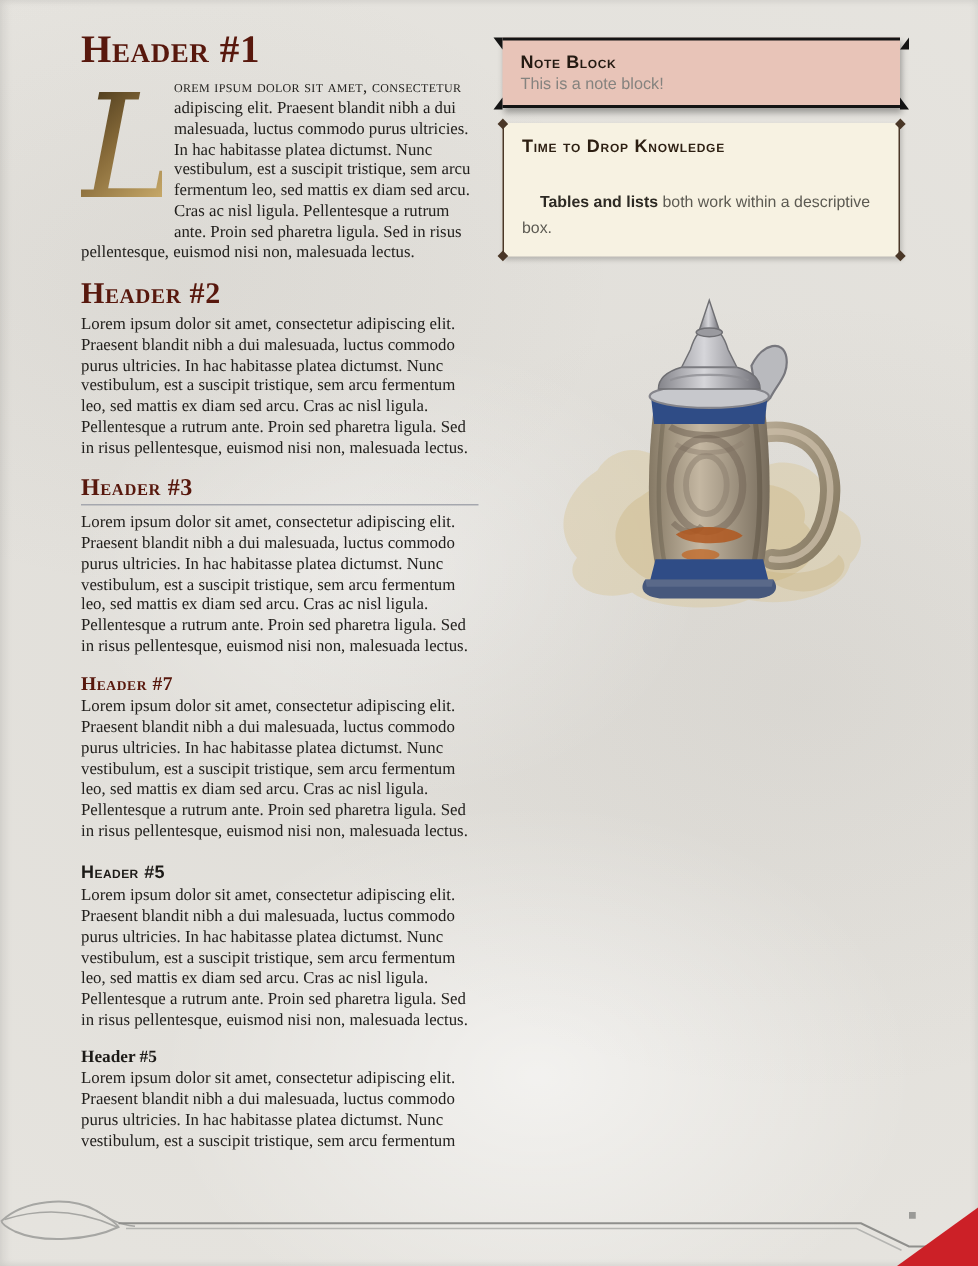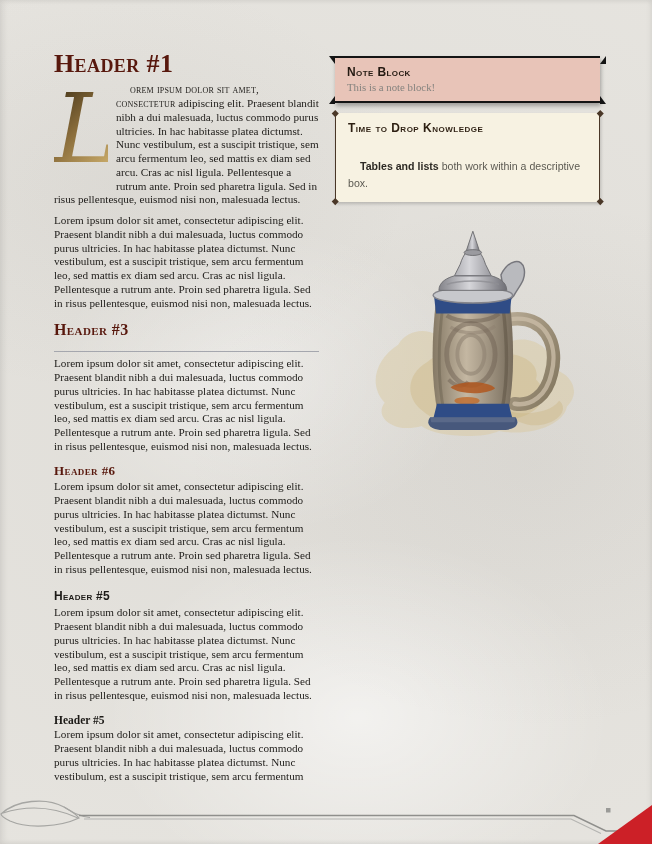--- a/index.html
+++ b/index.html
@@ -12,54 +12,54 @@
       radial-gradient(ellipse 420px 300px at 18% 22%, rgba(120,115,108,0.07), transparent 70%),
       radial-gradient(ellipse 500px 380px at 82% 55%, rgba(120,115,108,0.08), transparent 70%),
       radial-gradient(ellipse 360px 260px at 55% 85%, rgba(255,255,255,0.55), transparent 70%),
       radial-gradient(ellipse 300px 220px at 40% 45%, rgba(255,255,255,0.4), transparent 70%),
       radial-gradient(ellipse 900px 700px at 50% 50%, rgba(150,145,138,0.10), transparent 100%);
     box-shadow: inset 3px 0 6px rgba(0,0,0,0.08), inset -2px 0 5px rgba(0,0,0,0.05);
     font-family:"Liberation Serif", serif;
     color:#23211e;
   }
   .columns{
-    position:absolute; top:50px; left:54px;
+    position:absolute; top:19px; left:54px;
     width:546px;
     display:flex; gap:16px;
   }
   .col{width:265px;}
   .body{
     font-size:11.2px; line-height:1.23;
     margin:0 0 7px 0;
     color:#23211e;
   }
   h1,h2,h3,h4{
     font-variant:small-caps;
     color:#58180D;
     font-weight:700;
     font-family:"Liberation Serif", serif;
     letter-spacing:0.4px;
   }
   h1{font-size:26px; margin:0 0 6px 0; line-height:1.05;}
   h2{font-size:20px; margin:10px 0 3px 0; line-height:1.05;}
   h3{font-size:16px; margin:11px 0 5px 0; line-height:1.05;
-     border-bottom:1.5px solid #a5a7ae; padding-bottom:13px;}
+     border-bottom:1.5px solid #a5a7ae; padding-bottom:2px;}
   h4{font-size:13px; margin:10px 0 3px 0; line-height:1.05;}
   h5{
     font-family:"Liberation Sans", sans-serif;
     font-variant:small-caps; font-weight:700;
     font-size:12px; color:#1c1a17;
     margin:13px 0 4px 0; line-height:1.05; letter-spacing:0.3px;
   }
   h6{
     font-family:"Liberation Serif", serif;
     font-weight:700; font-size:11.5px; color:#1c1a17;
     margin:11px 0 2px 0; line-height:1.1;
   }
-  .lead-caps{font-variant:small-caps; letter-spacing:0.2px;margin-left:14px;}
+  .lead-caps{font-variant:small-caps; letter-spacing:0.2px;}
   .dropcap{
     float:left;
     width:54px; height:96px;
     font-family:"DejaVu Serif", serif;
     font-style:italic;
     font-size:96px; line-height:88px;
     text-align:center;
     margin:2px 8px 0 0;
     color:#8a6d3b;
   }
@@ -78,21 +78,21 @@
     border-bottom:2.5px solid #141414;
     padding:7px 12px 8px 12px;
     margin:6px 0 10px 0;
     box-shadow:1px 3px 4px rgba(0,0,0,0.30);
     font-family:"Liberation Sans", sans-serif;
   }
   .note-title{
     font-variant:small-caps; font-weight:700;
     font-size:12px; color:#241a12; letter-spacing:0.4px;
   }
-  .note-body{font-size:10.8px; color:#85837f; margin-top:2px;font-family:Liberation Serif, serif;}
+  .note-body{font-size:10.8px; color:#85837f; margin-top:2px;}
   .tip{position:absolute; width:0; height:0; border-style:solid;}
   .tip.tl{top:-2.5px; left:-6px; border-width:0 6px 8px 0; border-color:transparent #141414 transparent transparent;}
   .tip.tr{top:-2.5px; right:-6px; border-width:0 0 8px 6px; border-color:transparent transparent #141414 transparent;}
   .tip.bl{bottom:-2.5px; left:-6px; border-width:8px 6px 0 0; border-color:transparent #141414 transparent transparent;}
   .tip.br{bottom:-2.5px; right:-6px; border-width:8px 0 0 6px; border-color:transparent transparent transparent #141414;}
   
   .desc{
     position:relative;
     background:#f7f2e2;
     border-left:1.5px solid #4a3727;
@@ -122,26 +122,27 @@
 </head>
 <body>
 
 <div class="page">
   <div class="columns">
 
     <div class="col">
       <h1>Header #1</h1>
       <p class="body"><span class="dropcap">L</span><span class="lead-caps">orem ipsum dolor sit amet, consectetur</span><span> adipiscing elit. Praesent blandit nibh a dui malesuada, luctus commodo purus ultricies. In hac habitasse platea dictumst. Nunc vestibulum, est a suscipit tristique, sem arcu fermentum leo, sed mattis ex diam sed arcu. Cras ac nisl ligula. Pellentesque a rutrum ante. Proin sed pharetra ligula. Sed in risus pellentesque, euismod nisi non, malesuada lectus.</span></p>
 
+      <h2>Header #2</h2>
       <p class="body">Lorem ipsum dolor sit amet, consectetur adipiscing elit. Praesent blandit nibh a dui malesuada, luctus commodo purus ultricies. In hac habitasse platea dictumst. Nunc vestibulum, est a suscipit tristique, sem arcu fermentum leo, sed mattis ex diam sed arcu. Cras ac nisl ligula. Pellentesque a rutrum ante. Proin sed pharetra ligula. Sed in risus pellentesque, euismod nisi non, malesuada lectus.</p>
 
       <h3>Header #3</h3>
       <p class="body">Lorem ipsum dolor sit amet, consectetur adipiscing elit. Praesent blandit nibh a dui malesuada, luctus commodo purus ultricies. In hac habitasse platea dictumst. Nunc vestibulum, est a suscipit tristique, sem arcu fermentum leo, sed mattis ex diam sed arcu. Cras ac nisl ligula. Pellentesque a rutrum ante. Proin sed pharetra ligula. Sed in risus pellentesque, euismod nisi non, malesuada lectus.</p>
 
-      <h4>Header #6</h4>
+      <h4>Header #7</h4>
       <p class="body">Lorem ipsum dolor sit amet, consectetur adipiscing elit. Praesent blandit nibh a dui malesuada, luctus commodo purus ultricies. In hac habitasse platea dictumst. Nunc vestibulum, est a suscipit tristique, sem arcu fermentum leo, sed mattis ex diam sed arcu. Cras ac nisl ligula. Pellentesque a rutrum ante. Proin sed pharetra ligula. Sed in risus pellentesque, euismod nisi non, malesuada lectus.</p>
 
       <h5>Header #5</h5>
       <p class="body">Lorem ipsum dolor sit amet, consectetur adipiscing elit. Praesent blandit nibh a dui malesuada, luctus commodo purus ultricies. In hac habitasse platea dictumst. Nunc vestibulum, est a suscipit tristique, sem arcu fermentum leo, sed mattis ex diam sed arcu. Cras ac nisl ligula. Pellentesque a rutrum ante. Proin sed pharetra ligula. Sed in risus pellentesque, euismod nisi non, malesuada lectus.</p>
 
       <h6>Header #5</h6>
       <p class="body">Lorem ipsum dolor sit amet, consectetur adipiscing elit. Praesent blandit nibh a dui malesuada, luctus commodo purus ultricies. In hac habitasse platea dictumst. Nunc vestibulum, est a suscipit tristique, sem arcu fermentum</p>
     </div>
 
     <div class="col">

